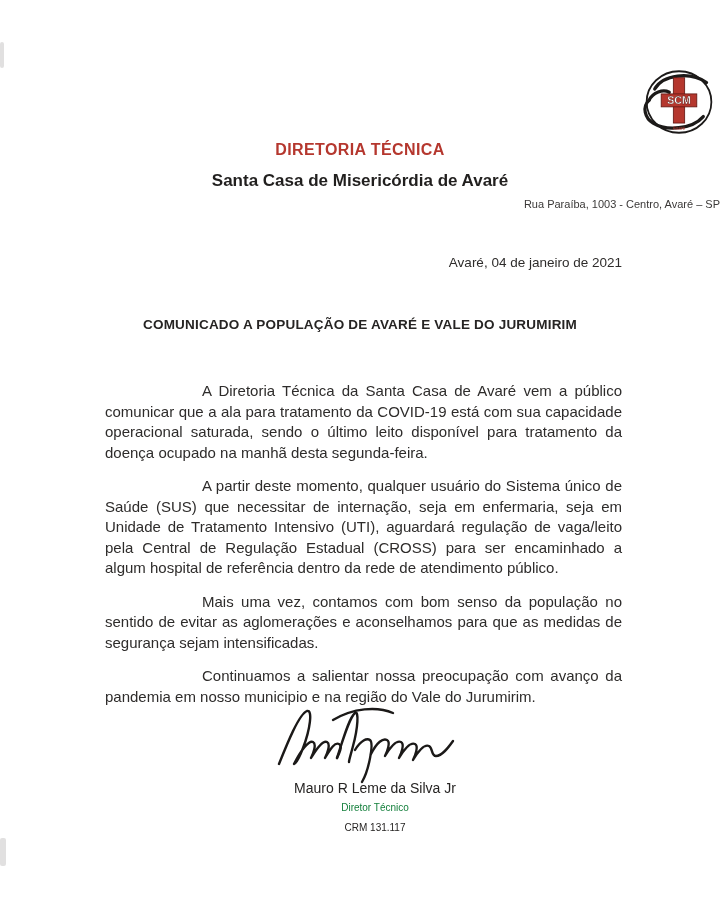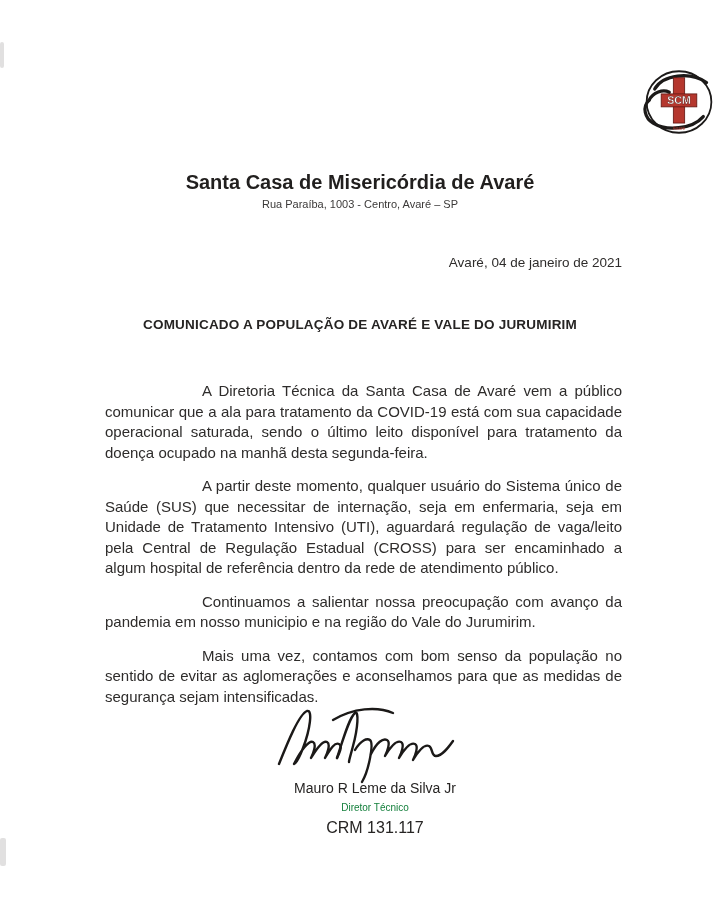--- a/index.html
+++ b/index.html
@@ -39,30 +39,30 @@
     font-weight: bold;
     letter-spacing: 0.4px;
     color: #b5372e;
   }
   .org-name {
     position: absolute;
     top: 171px;
     left: 0;
     width: 100%;
     text-align: center;
-    font-size: 20px;
+    font-size: 17px;
     font-weight: bold;
     color: #211f1e;
   }
   .org-address {
     position: absolute;
     top: 198px;
     left: 0;
     width: 100%;
-    text-align: center;
+    text-align: right;
     font-size: 11px;
     color: #3b3938;
   }
   .date-line {
     position: absolute;
     top: 255px;
     left: 105px;
     width: 517px;
     text-align: right;
     font-size: 13.5px;
@@ -95,21 +95,21 @@
   .sig-area {
     position: absolute;
     top: 698px;
     left: 210px;
     width: 330px;
     text-align: center;
   }
   .sig-svg { display: block; margin: 0 auto -6px auto; }
   .sig-name { font-size: 14px; line-height: 20px; color: #262423; }
   .sig-role { font-size: 10px; line-height: 20px; color: #15803d; }
-  .sig-crm  { font-size: 16px; line-height: 20px; color: #262423; }
+  .sig-crm  { font-size: 10px; line-height: 20px; color: #262423; }
 </style>
 </head>
 <body>
 
 <div class="page">
 
   <div class="edge-smudge smudge-top"></div>
   <div class="edge-smudge smudge-bottom"></div>
 
   <div class="logo-wrap">
@@ -119,32 +119,33 @@
       <path d="M 84 18 C 64 4 30 8 20 26 M 13 40 C 4 48 8 62 18 68 C 34 78 66 76 80 60" fill="none" stroke="#1c1a19" stroke-width="4" stroke-linecap="round"></path>
       <path d="M 13 40 C 18 30 30 26 38 30" fill="none" stroke="#1c1a19" stroke-width="4" stroke-linecap="round"></path>
 
       <rect x="43" y="12" width="14" height="56" fill="#b5372e" stroke="#5f1612" stroke-width="1"></rect>
       <rect x="28" y="32" width="44" height="16" fill="#b5372e" stroke="#5f1612" stroke-width="1"></rect>
       <text x="50" y="44.5" text-anchor="middle" font-family="Liberation Sans, sans-serif" font-size="13" font-weight="bold" fill="#ffffff" stroke="#3a0e0b" stroke-width="0.4">SCM</text>
       <text x="50" y="76" text-anchor="middle" font-family="Liberation Sans, sans-serif" font-size="6" fill="#b5372e">Avaré</text>
     </svg>
   </div>
 
+  <div class="department">DIRETORIA TÉCNICA</div>
   <div class="org-name">Santa Casa de Misericórdia de Avaré</div>
   <div class="org-address">Rua Paraíba, 1003 - Centro, Avaré – SP</div>
 
   <div class="date-line">Avaré, 04 de janeiro de 2021</div>
 
   <div class="doc-title">COMUNICADO A POPULAÇÃO DE AVARÉ E VALE DO JURUMIRIM</div>
 
   <div class="body-text">
     <p>A Diretoria Técnica da Santa Casa de Avaré vem a público comunicar que a ala para tratamento da COVID-19 está com sua capacidade operacional saturada, sendo o último leito disponível para tratamento da doença ocupado na manhã desta segunda-feira.</p>
     <p>A partir deste momento, qualquer usuário do Sistema único de Saúde (SUS) que necessitar de internação, seja em enfermaria, seja em Unidade de Tratamento Intensivo (UTI), aguardará regulação de vaga/leito pela Central de Regulação Estadual (CROSS) para ser encaminhado a algum hospital de referência dentro da rede de atendimento público.</p>
+    <p>Mais uma vez, contamos com bom senso da população no sentido de evitar as aglomerações e aconselhamos para que as medidas de segurança sejam intensificadas.</p>
     <p>Continuamos a salientar nossa preocupação com avanço da pandemia em nosso municipio e na região do Vale do Jurumirim.</p>
-    <p>Mais uma vez, contamos com bom senso da população no sentido de evitar as aglomerações e aconselhamos para que as medidas de segurança sejam intensificadas.</p>
   </div>
 
   <div class="sig-area">
     <svg class="sig-svg" width="220" height="86" viewBox="0 0 200 86">
       <g fill="none" stroke="#1b1918" stroke-width="2.4" stroke-linecap="round" stroke-linejoin="round">
         <path d="M 4 66 C 12 46 24 16 32 13 C 38 11 35 32 28 50 C 25 58 21 65 19 66
                  C 26 52 34 42 38 44 C 42 46 38 56 36 60
                  C 42 50 48 42 52 44 C 56 46 52 56 50 60
                  C 56 50 60 44 64 46 C 68 48 64 56 62 60"></path>
         <path d="M 62 60 C 68 42 74 20 80 15 C 84 12 83 30 78 48 C 76 56 74 62 74 64"></path>

